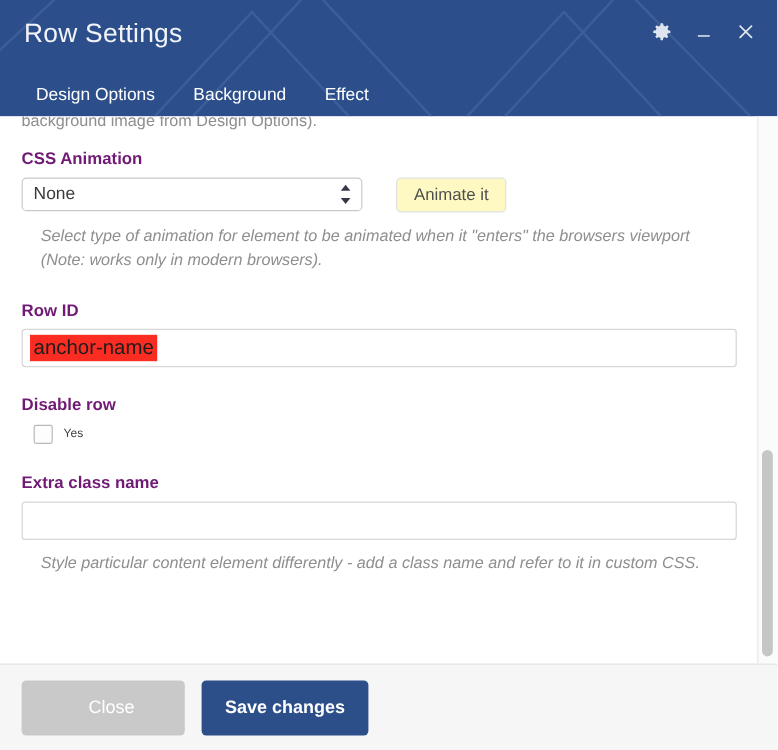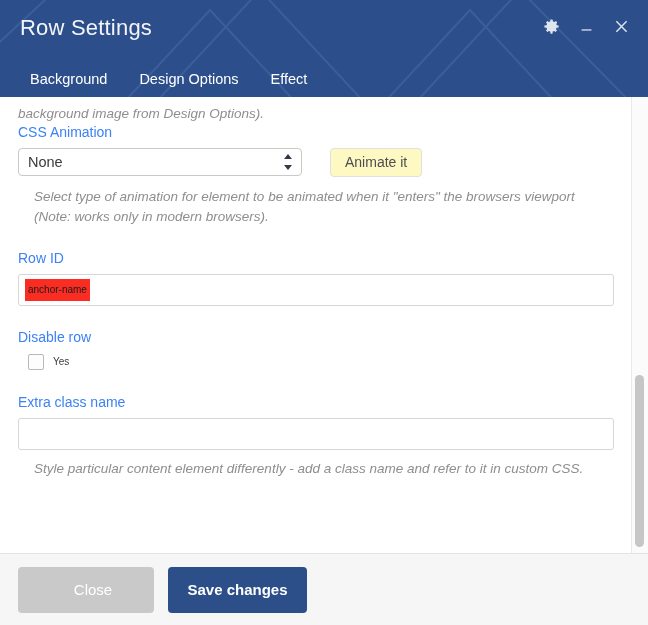--- a/index.html
+++ b/index.html
@@ -127,22 +127,22 @@
     color: #8e8e8e;
     margin: 16px;
   }
   .hint a {
     color: #2a6496;
     text-decoration: underline;
     font-style: italic;
   }
   .field-label {
     font-size: 14px;
-    font-weight: normal;
-    color: #3b82f6;
+    font-weight: bold;
+    color: #701a75;
     margin: 0 0 7px 0;
     line-height: 18px;
   }
   .group { margin-top: 21px; }
 
   
   .select-row { display: flex; align-items: flex-start; gap: 0; }
   .select-wrap {
     position: relative;
     width: 284px;
@@ -210,21 +210,21 @@
     border: 1px solid #d6d6d6;
     border-radius: 3px;
     background: #ffffff;
     display: flex;
     align-items: center;
     padding: 0 6px;
   }
   .rowid-value {
     background: #fb2c21;
     color: #1d1d1d;
-    font-size: 10px;
+    font-size: 17px;
     line-height: 19px;
     padding: 1px 3px 2px 3px;
   }
 
   
   .check-row { display: flex; align-items: center; gap: 9px; margin: 2px 0 6px 10px; }
   .checkbox {
     width: 16px; height: 16px;
     border: 1px solid #b9b9b9;
     border-radius: 2px;
@@ -265,22 +265,21 @@
     font-size: 15px;
     font-weight: bold;
     font-family: "Liberation Sans", sans-serif;
     padding: 0 18px;
     cursor: pointer;
   }
 
   .cut-text {
     position: absolute;
     left: 18px;
-    top: 13px;
-    font-style: italic;
+    top: 0px;
     font-size: 13.5px;
     color: #8e8e8e;
     line-height: 20px;
     white-space: nowrap;
   }
 </style>
 </head>
 <body>
 
 <div id="modal">
@@ -310,22 +309,22 @@
         </svg>
       </div>
       <div class="hc-btn" title="Close">
         <svg width="19" height="19" viewBox="0 0 24 24" stroke="currentColor" stroke-width="1.8" fill="none">
           <path d="M5.5 5.5 L18.5 18.5 M18.5 5.5 L5.5 18.5"></path>
         </svg>
       </div>
     </div>
 
     <div class="tabs">
+      <div class="tab"><span>Design Options</span></div>
       <div class="tab"><span>Background</span></div>
-      <div class="tab"><span>Design Options</span></div>
       <div class="tab"><span>Effect</span></div>
     </div>
   </div>
 
   <div class="body">
 
     <div class="scroll-track">
       <div class="scroll-thumb"></div>
     </div>
 

